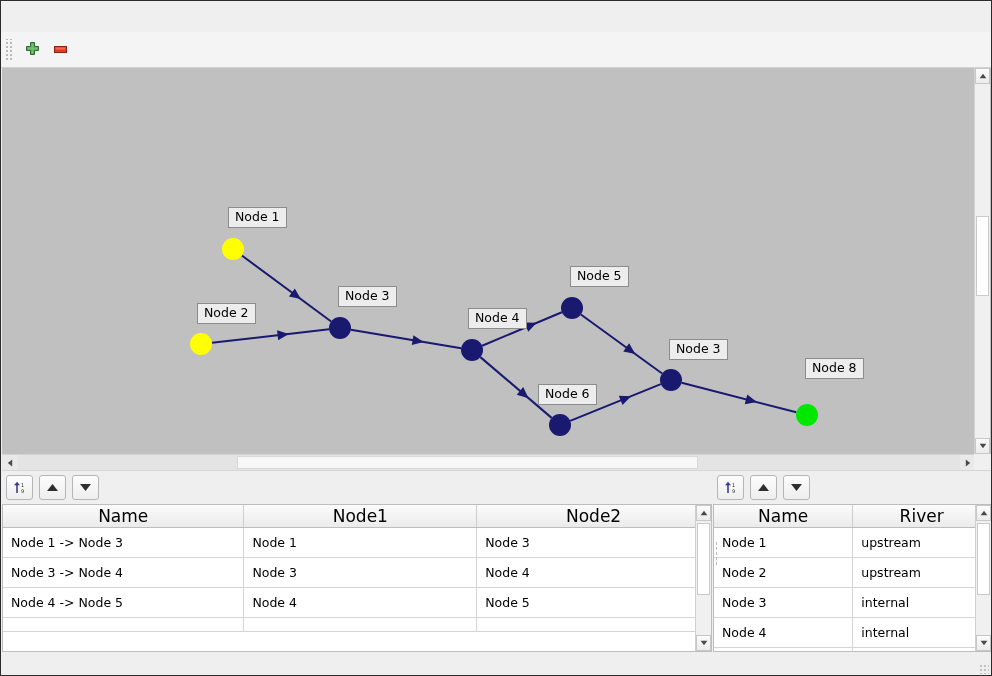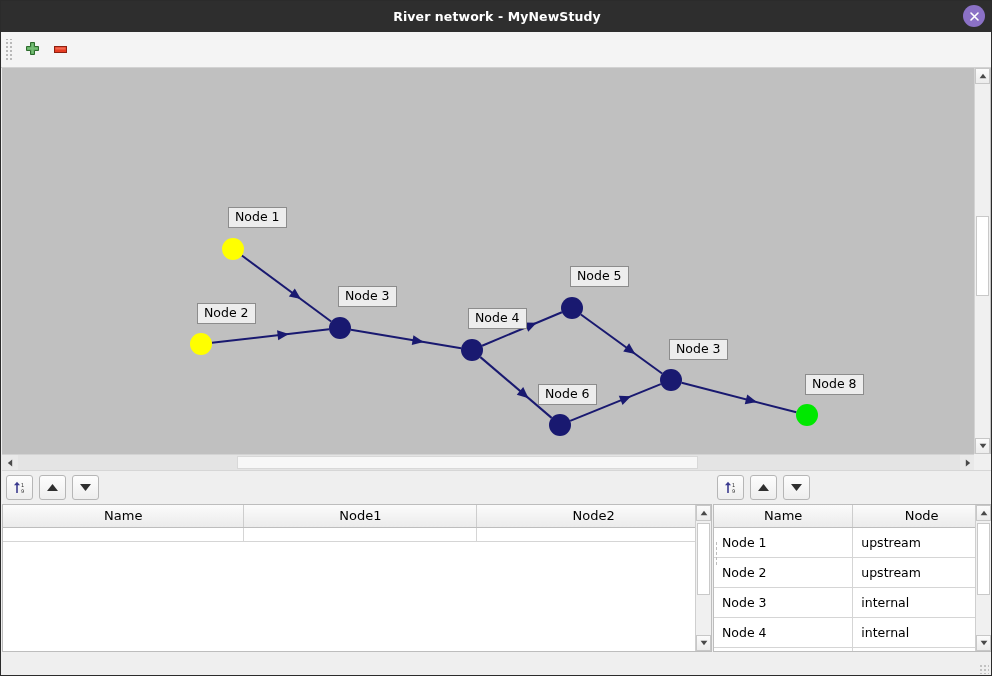--- a/index.html
+++ b/index.html
@@ -189,21 +189,21 @@
     width: 100%;
     font-size: 12.5px;
     color: #000;
   }
   table.grid th {
     height: 22px;
     background: linear-gradient(#fbfbfb, #ebebeb);
     border-right: 1px solid #cdcdcd;
     border-bottom: 1px solid #bdbdbd;
     font-weight: normal;
-    font-size: 13px;
+    font-size: 17px;
     text-align: center;
     user-select: none;
     cursor: pointer;
   }
   table.grid td {
     height: 30px;
     border-right: 1px solid #d5d5d5;
     border-bottom: 1px solid #d5d5d5;
     padding: 0 8px;
     background: #ffffff;
@@ -252,28 +252,20 @@
     width: 10px; height: 10px;
     background-image: radial-gradient(#bebebe 0.7px, transparent 0.8px);
     background-size: 4px 4px;
   }
 </style>
 </head>
 <body>
 
 <div id="app">
 
-  <div class="titlebar">
-    <span class="titlebar-text">River network - MyNewStudy</span>
-    <div class="close-btn">
-      <svg width="11" height="11" viewBox="0 0 11 11">
-        <path d="M2 2 L9 9 M9 2 L2 9" stroke="#ffffff" stroke-width="1.6" stroke-linecap="round" fill="none"></path>
-      </svg>
-    </div>
-  </div>
 
   <div class="toolbar">
     <div class="tb-grip"></div>
     <div class="tb-btn">
       <svg width="17" height="17" viewBox="0 0 17 17">
         <path d="M6.5 1.5 h4 v4 h4 v4 h-4 v4 h-4 v-4 h-4 v-4 h4 z" fill="#5aa75a" stroke="#2d6b2d" stroke-width="1"></path>
         <path d="M7.5 2.5 h2 v4 h4 v2 h-4 v4 h-2 v-4 h-4 v-2 h4 z" fill="#7fc47f" opacity="0.75"></path>
       </svg>
     </div>
     <div class="tb-btn">
@@ -312,21 +304,21 @@
         <circle cx="805" cy="347" r="11" fill="#00e800"></circle>
       </svg>
     <div id="node-labels">
         <div class="node-label" style="left: 226px; top: 139px;">Node 1</div>
         <div class="node-label" style="left: 195px; top: 235px;">Node 2</div>
         <div class="node-label" style="left: 336px; top: 218px;">Node 3</div>
         <div class="node-label" style="left: 466px; top: 240px;">Node 4</div>
         <div class="node-label" style="left: 568px; top: 198px;">Node 5</div>
         <div class="node-label" style="left: 536px; top: 316px;">Node 6</div>
         <div class="node-label" style="left: 667px; top: 271px;">Node 3</div>
-        <div class="node-label" style="left: 803px; top: 306px;">Node 8</div>
+        <div class="node-label" style="left: 803px; top: 290px;">Node 8</div>
       </div>
   </div>
 
   <div class="vscroll">
     <div class="sb-arrow up">
       <svg width="8" height="6" viewBox="0 0 8 6">
           <path d="M4 0.8 L7.4 5.2 L0.6 5.2 Z" fill="#4a4a4a"></path>
         </svg>
     </div>
     <div class="sb-thumb"></div>
@@ -388,20 +380,35 @@
               <col style="width:229px">
             </colgroup>
           <thead>
               <tr>
                 <th>Name</th>
                 <th>Node1</th>
                 <th>Node2</th>
               </tr>
             </thead>
           <tbody>
+              <tr>
+                <td>Node 1 -&gt; Node 3</td>
+                <td>Node 1</td>
+                <td>Node 3</td>
+              </tr>
+              <tr>
+                <td>Node 3 -&gt; Node 4</td>
+                <td>Node 3</td>
+                <td>Node 4</td>
+              </tr>
+              <tr>
+                <td>Node 4 -&gt; Node 5</td>
+                <td>Node 4</td>
+                <td>Node 5</td>
+              </tr>
               <tr class="partial">
                 <td></td>
                 <td></td>
                 <td></td>
               </tr>
             </tbody>
         </table>
         <div class="grid-vscroll">
           <div class="sb-arrow up">
             <svg width="8" height="6" viewBox="0 0 8 6">
@@ -442,21 +449,21 @@
 
       <div class="table-box">
         <table class="grid" id="nodes-table">
           <colgroup>
               <col style="width:131px">
               <col style="width:130px">
             </colgroup>
           <thead>
               <tr>
                 <th>Name</th>
-                <th>Node</th>
+                <th>River</th>
               </tr>
             </thead>
           <tbody>
               <tr>
                 <td>Node 1</td>
                 <td>upstream</td>
               </tr>
               <tr>
                 <td>Node 2</td>
                 <td>upstream</td>

